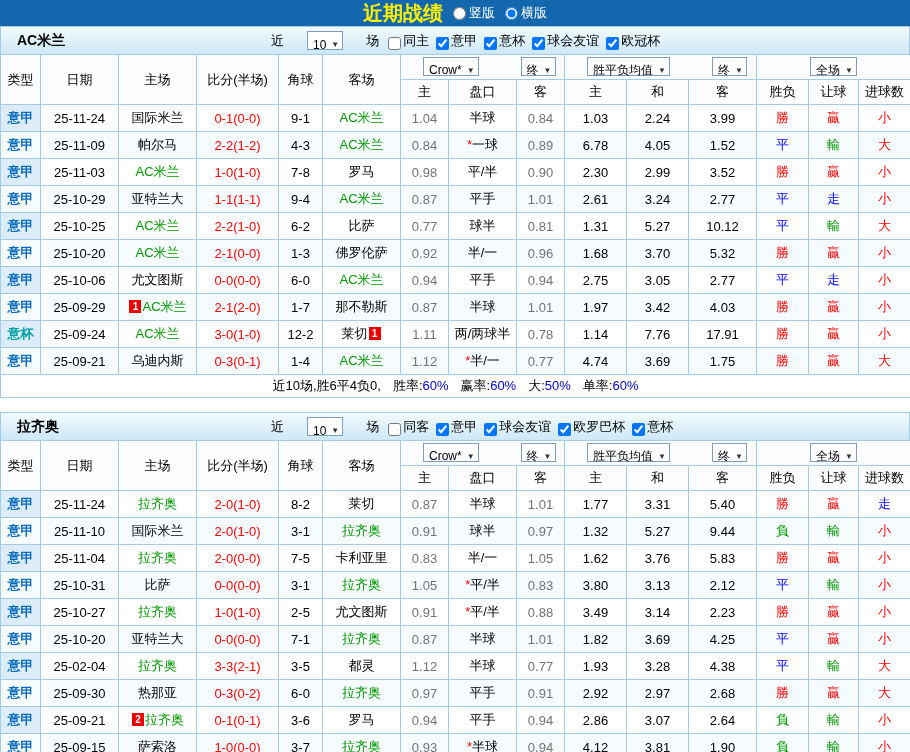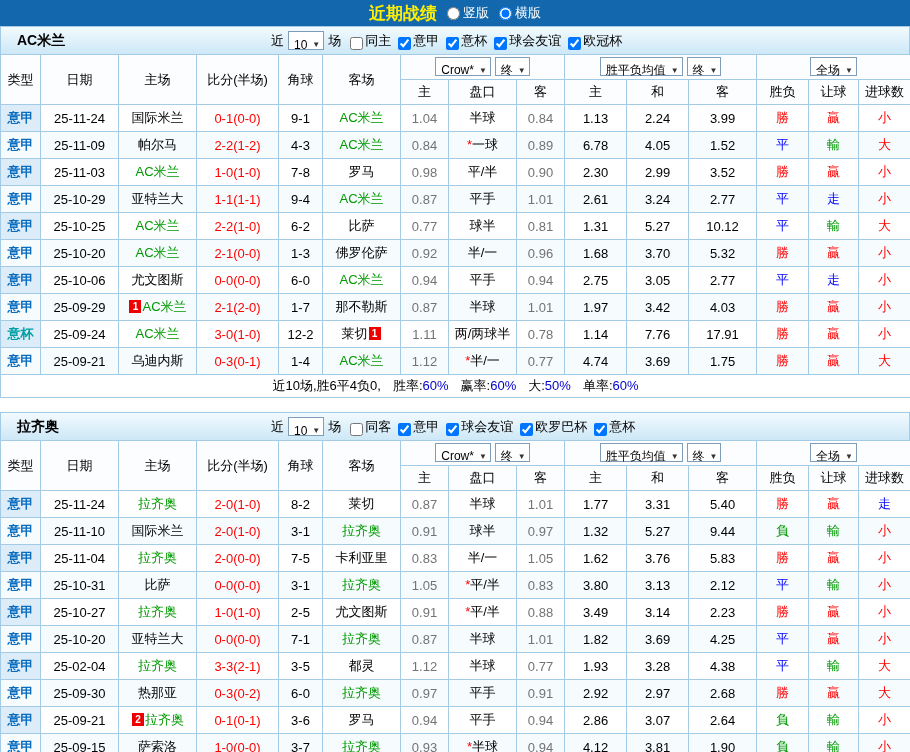--- a/index.html
+++ b/index.html
@@ -1,28 +1,28 @@
 <!DOCTYPE html>
 <html><head>
 <meta charset="utf-8">
 <style>
   *{box-sizing:border-box;margin:0;padding:0}
   html,body{width:910px}
   body{height:752px;overflow:hidden;background:#fff;font-family:"Liberation Sans","DejaVu Sans",sans-serif;font-size:13px;color:#000}
   .topbar{height:26px;background:#1368ad;display:flex;align-items:center;justify-content:center;gap:10px;color:#fff}
-  .topbar .title{color:#ffef00;font-weight:bold;font-size:17px}
+  .topbar .title{color:#ffef00;font-weight:bold;font-size:20px}
   .radio-opt{display:inline-flex;align-items:center;gap:3px;font-size:13px;cursor:pointer}
   .radio-opt input{width:13px;height:13px;margin:0}
   .teambar{height:28px;background:linear-gradient(#f2fafe,#cde8f7);border:1px solid #a3cbe5;border-bottom:none;display:flex;align-items:center}
   .team{font-weight:bold;font-size:14px;padding-left:16px;width:268px}
   .filter{display:flex;align-items:center}
   .flab{margin:0 2px}
   .cb{display:inline-flex;align-items:flex-end;margin-left:7px;cursor:pointer}
   .cb input{width:13px;height:13px;margin:0 2px 0 0}
-  .sel{display:inline-flex;align-items:center;justify-content:space-between;height:19px;border:1px solid #7f9db9;background:#fff;padding:8px 3px 0 5px;margin:0 2px;cursor:default;font-size:12px}
+  .sel{display:inline-flex;align-items:center;justify-content:space-between;height:19px;border:1px solid #7f9db9;background:#fff;padding:8px 3px 0 5px;margin:0 21px;cursor:default;font-size:12px}
   .sel .arr{font-size:8px;color:#333;margin-left:5px}
   table{border-collapse:collapse;table-layout:fixed;width:910px}
   td{border:1px solid #a3cbe5;text-align:center;white-space:nowrap;overflow:hidden;height:27px;padding:0 1px}
   thead td{height:25px;background:#fcfdff}
   tbody tr.alt td{background:#f6fbfe}
   td.type-cell{background:#dcedf9;color:#0a6cbe;font-weight:bold}
   td.type-cell.cup{color:#00a0a6}
   .hl{color:#090}
   td.score{color:#f00}
   .red{color:#f00}.blue{color:#00f}.green{color:#090}
@@ -142,21 +142,21 @@
         <tr>
           <td class="type-cell">意甲</td>
           <td>25-11-24</td>
           <td><span><span>国际米兰</span></span></td>
           <td class="score">0-1(0-0)</td>
           <td>9-1</td>
           <td><span class="hl"><span>AC米兰</span></span></td>
           <td class="odd">1.04</td>
           <td><span>半球</span></td>
           <td class="odd">0.84</td>
-          <td>1.13</td>
+          <td>1.03</td>
           <td>2.24</td>
           <td>3.99</td>
           <td class="red">勝</td>
           <td class="red">贏</td>
           <td class="red">小</td>
         </tr>
         <tr class="alt">
           <td class="type-cell">意甲</td>
           <td>25-11-09</td>
           <td><span><span>帕尔马</span></span></td>

